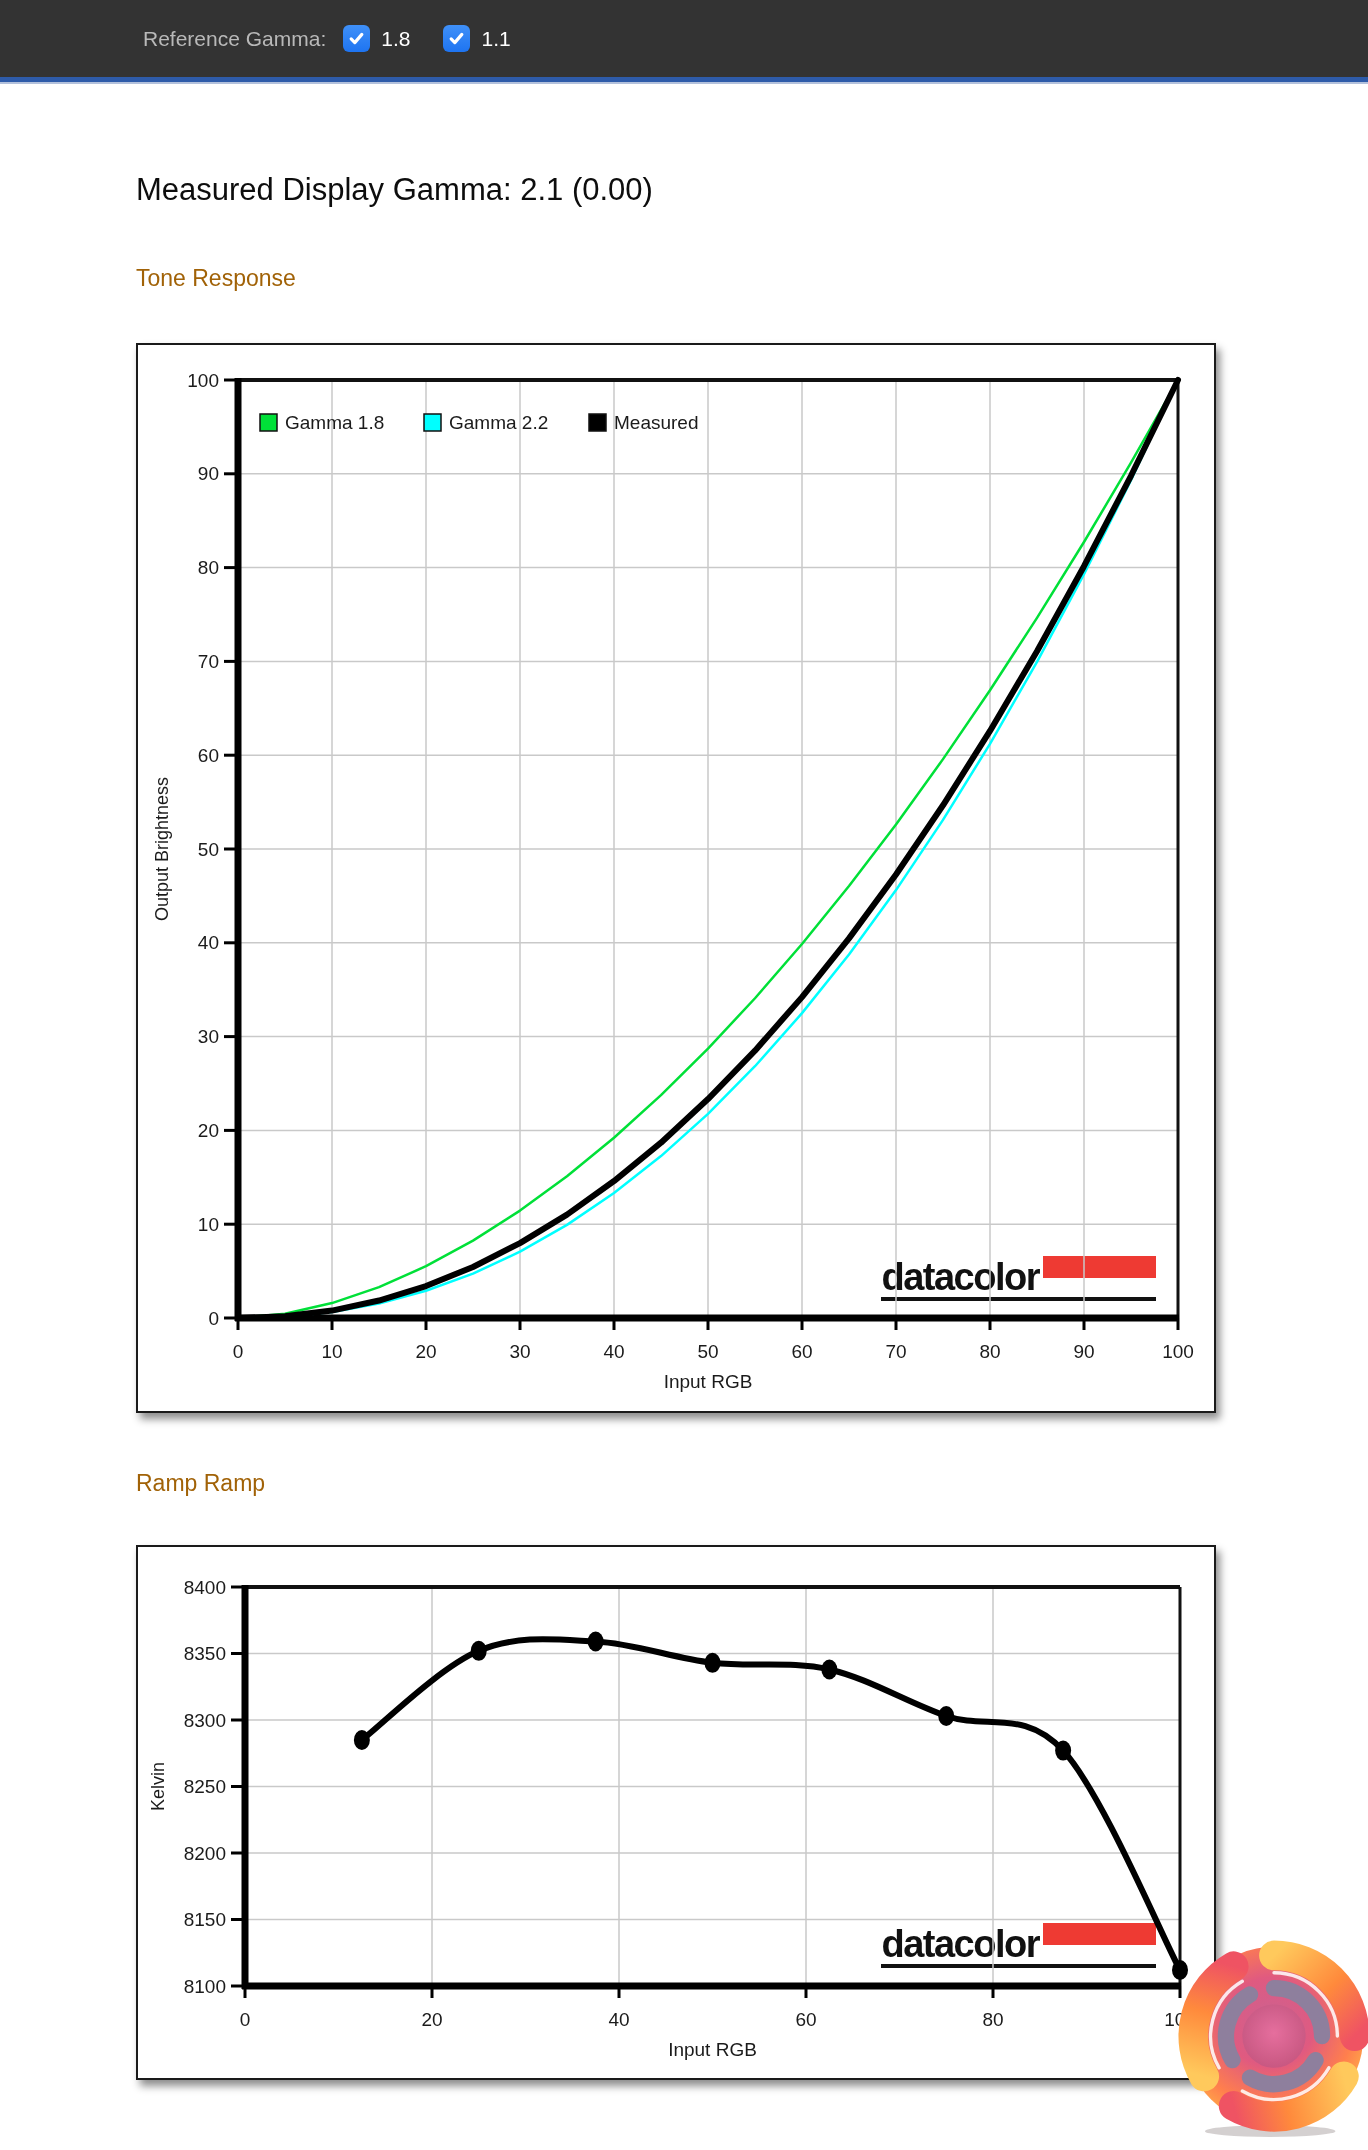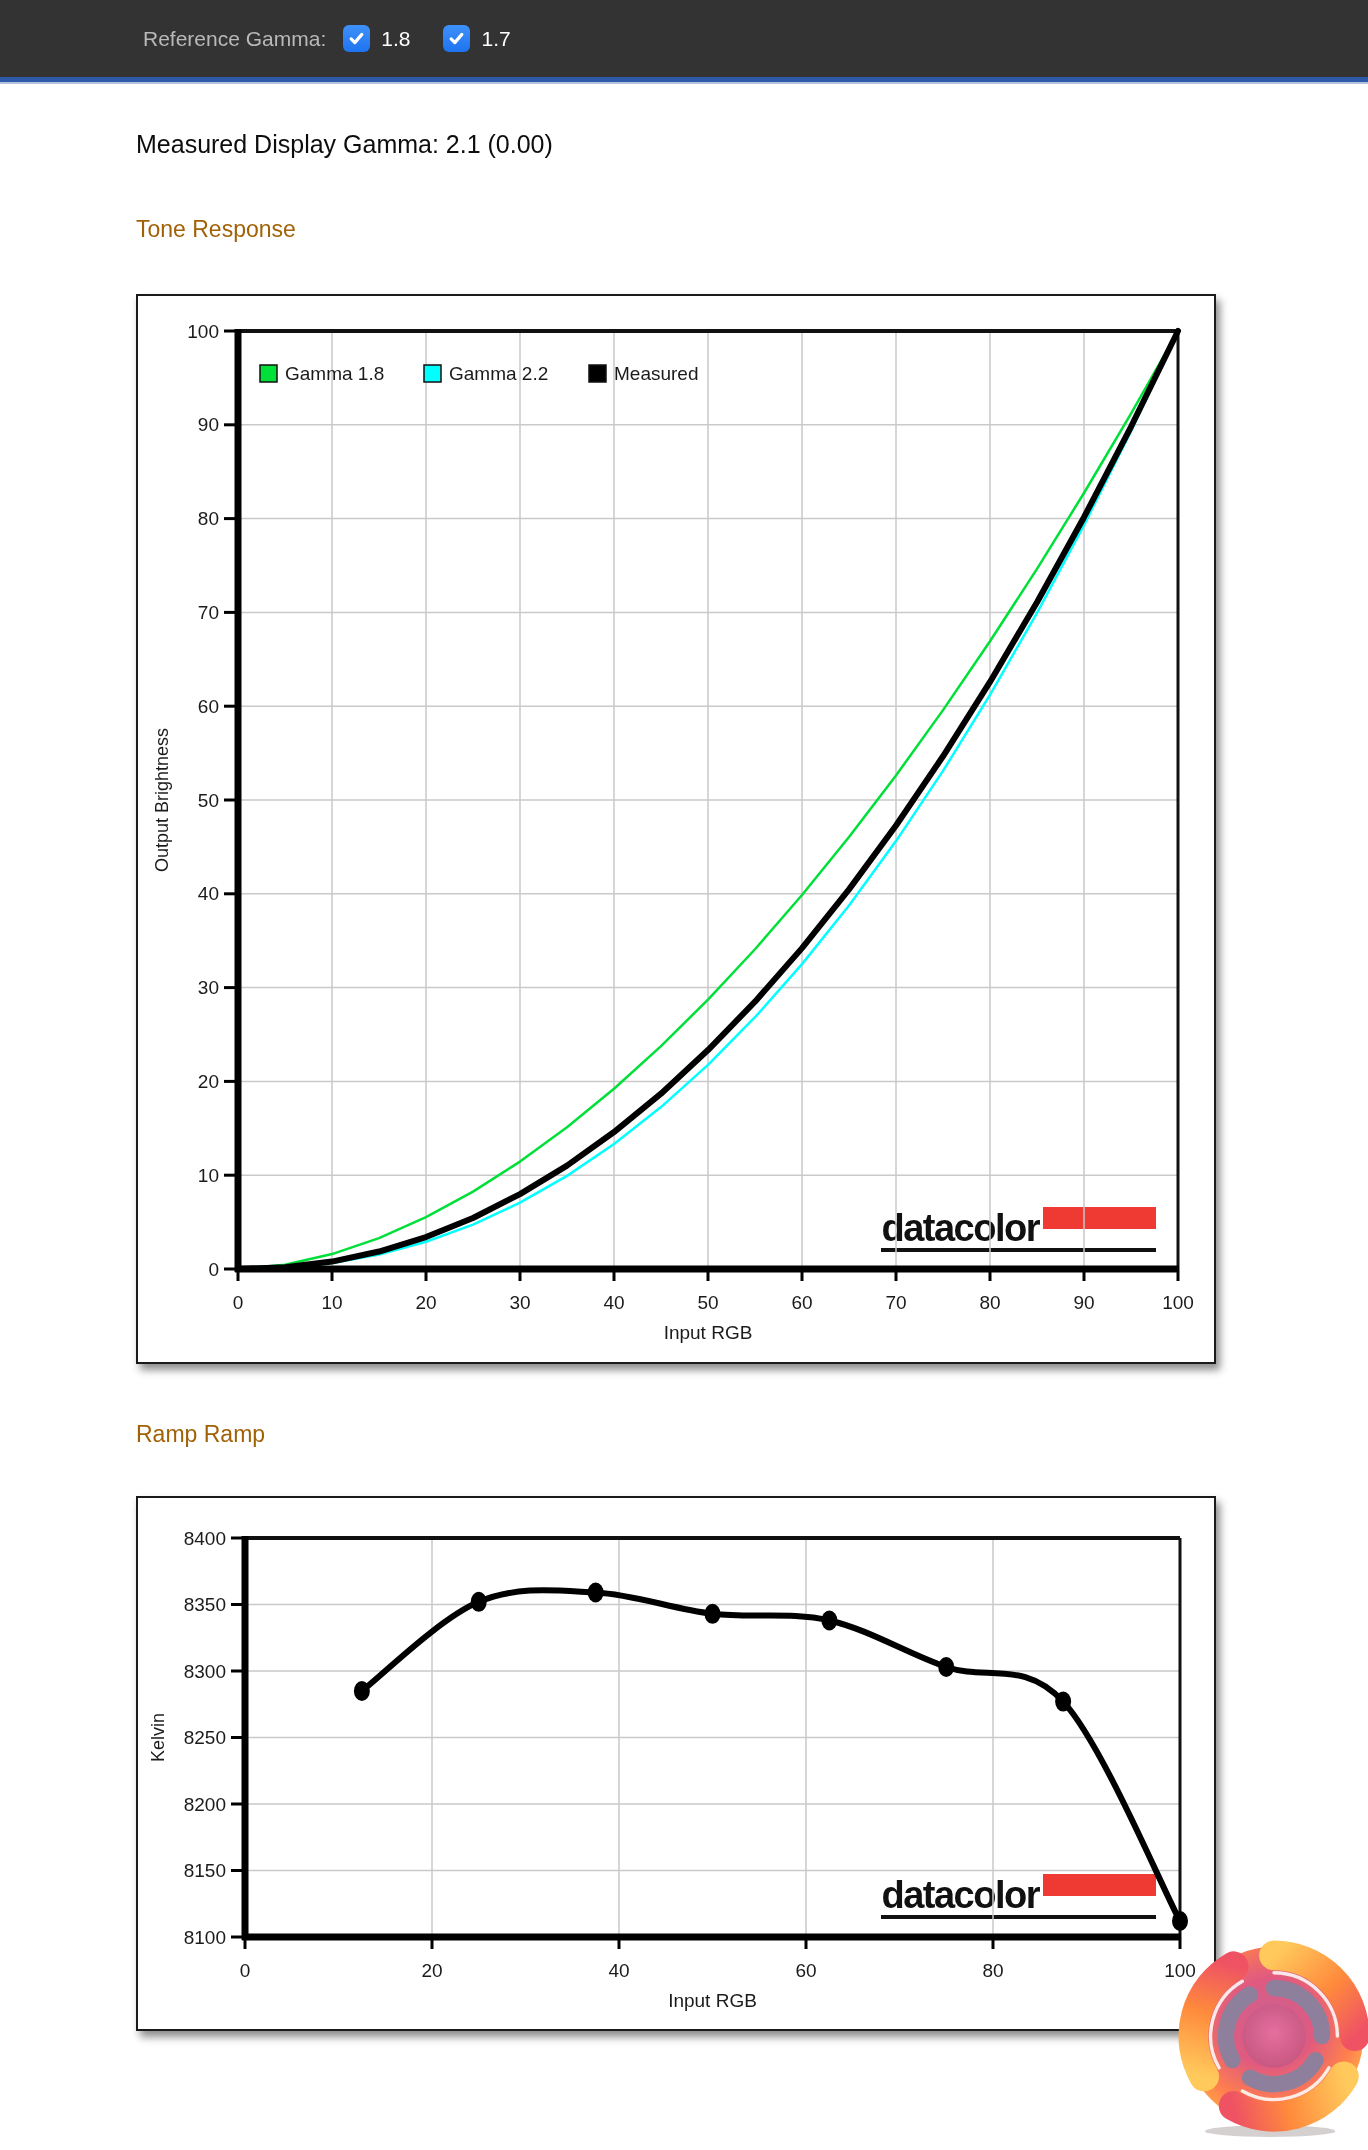--- a/index.html
+++ b/index.html
@@ -18,21 +18,21 @@
     background:linear-gradient(#3f90f8,#1e74f1);
     display:flex;align-items:center;justify-content:center;cursor:pointer;
   }
   .cb svg{width:17px;height:17px;}
   .cb-label{color:#ffffff;font-size:21px;margin-left:11px;}
   .cb-group2{margin-left:33px;}
   .accent{height:5px;background:#2e5ba9;}
   .accent2{height:2px;background:#b3c1dc;}
   
   .content{margin-left:136px;}
-  .h-measured{margin-top:46px;font-size:25px;color:#0d0d0d;}
+  .h-measured{margin-top:88px;font-size:31px;color:#0d0d0d;}
   .h-section{margin-top:57px;font-size:23px;color:#a16207;}
   
   .chart-frame{
     position:relative;width:1076px;background:#ffffff;
     border:2px solid #1a1a1a;box-shadow:4px 6px 8px rgba(0,0,0,0.45);
   }
   #chart1{height:1066px;margin-top:51px;}
   #chart2{height:531px;margin-top:48px;}
   .chart-frame svg.plot{position:absolute;left:0;top:0;}
   
@@ -61,21 +61,21 @@
       <path d="M2.6 7.4 L5.6 10.4 L11.4 3.6" stroke="#fff" stroke-width="2.6" fill="none" stroke-linecap="round" stroke-linejoin="round"></path>
     </svg>
   </span>
   <span class="cb-label">1.8</span>
 
   <span class="cb cb-group2">
     <svg viewBox="0 0 14 14">
       <path d="M2.6 7.4 L5.6 10.4 L11.4 3.6" stroke="#fff" stroke-width="2.6" fill="none" stroke-linecap="round" stroke-linejoin="round"></path>
     </svg>
   </span>
-  <span class="cb-label">1.7</span>
+  <span class="cb-label">1.1</span>
 </div>
 <div class="accent"></div>
 <div class="accent2"></div>
 
 <div class="content">
 
   <div class="h-measured">Measured Display Gamma: 2.1 (0.00)</div>
 
   <div class="h-section">Tone Response</div>
 

